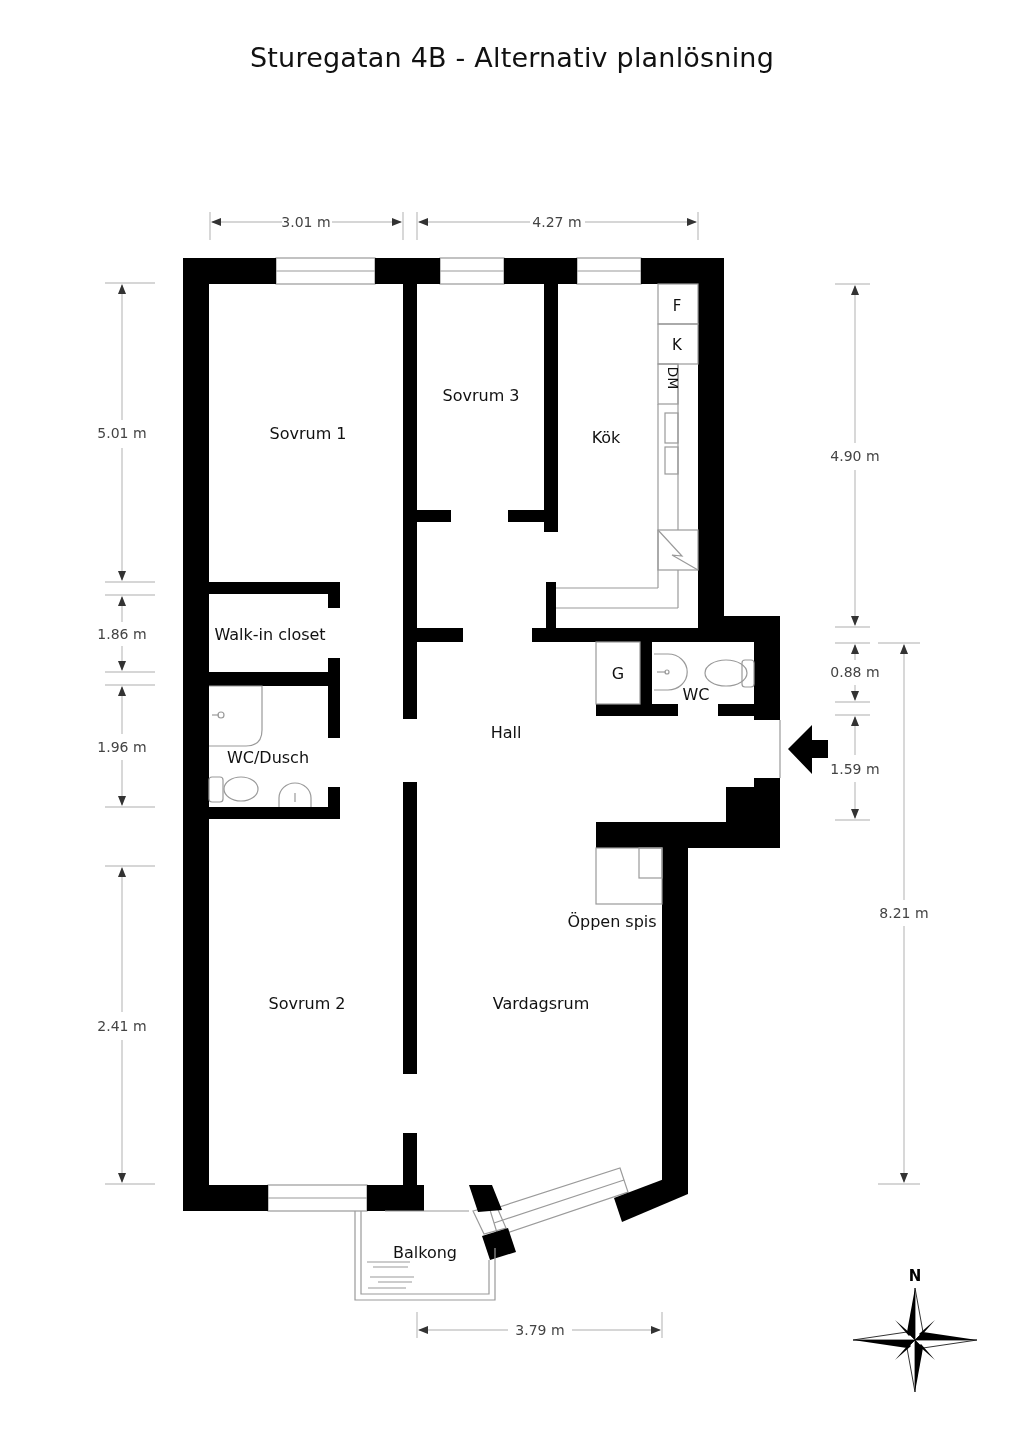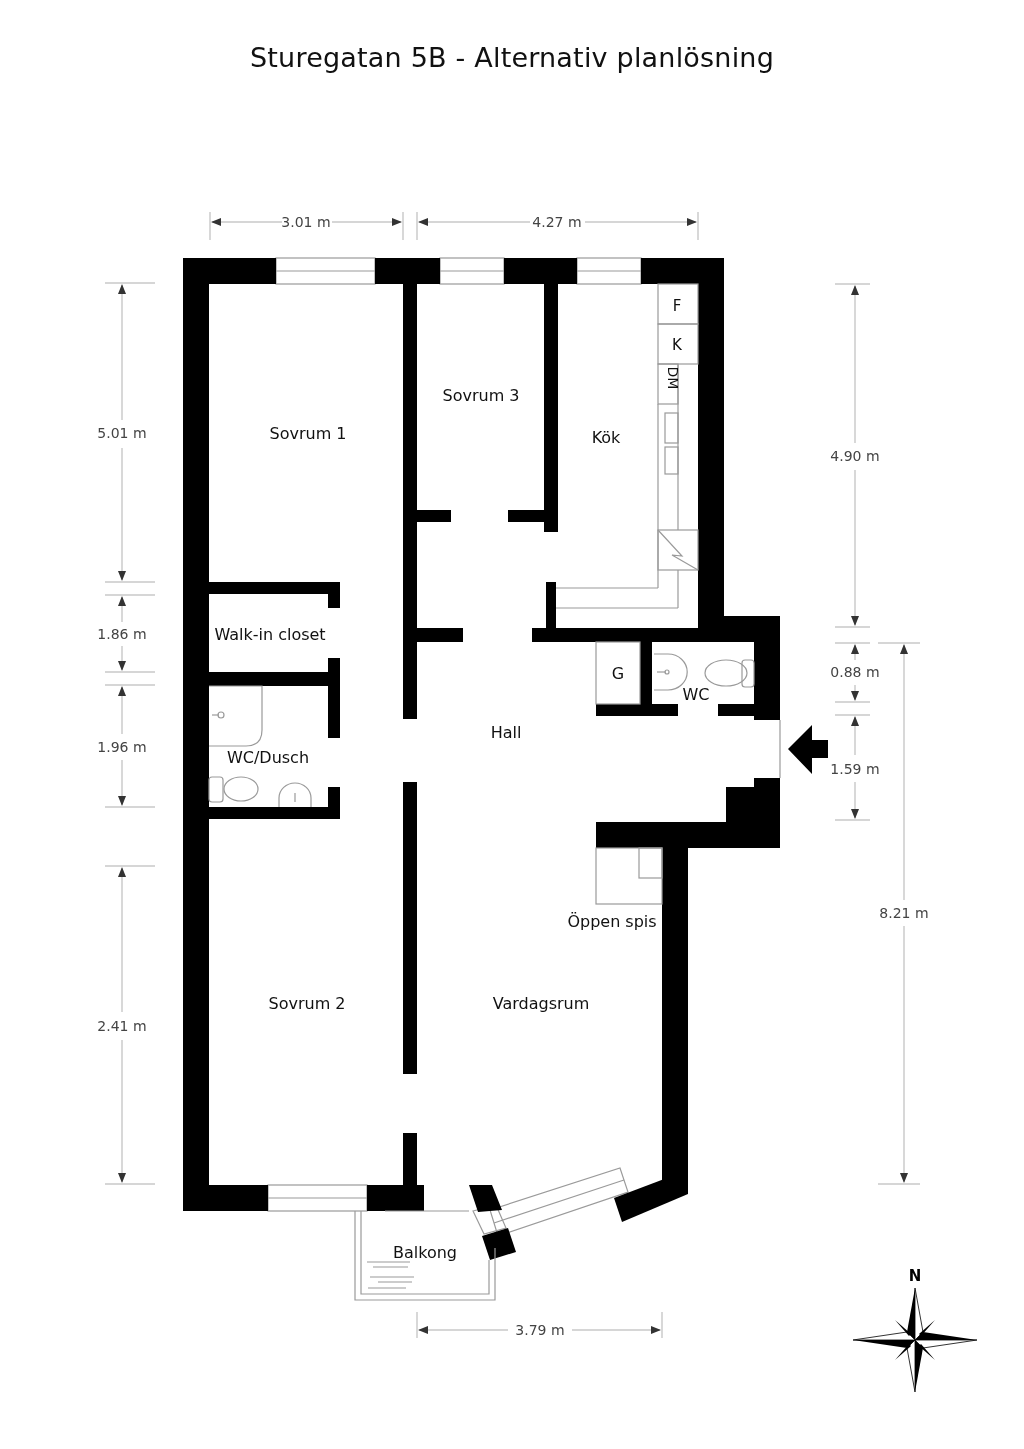--- a/index.html
+++ b/index.html
@@ -9,21 +9,21 @@
   .lbl { font-family:"DejaVu Sans", sans-serif; fill:#111; }
   .room { font-size:16px; }
   .dim { font-size:14px; fill:#444; }
   .wall { fill:#000; }
   .thin { stroke:#9a9a9a; stroke-width:1.2; fill:none; }
   .dimline { stroke:#c8c8c8; stroke-width:1.4; fill:none; }
 </style>
 </head>
 <body>
 
-<div class="title">Sturegatan 5B - Alternativ planlösning</div>
+<div class="title">Sturegatan 4B - Alternativ planlösning</div>
 
 <svg class="plan" width="1024" height="1449" viewBox="0 0 1024 1449">
   <defs>
     <marker id="ah" markerWidth="10" markerHeight="10" refX="9" refY="5" orient="auto" markerUnits="userSpaceOnUse">
       <path d="M0,1 L10,5 L0,9 Z" fill="#333"></path>
     </marker>
   </defs>
 
   <g>
 

